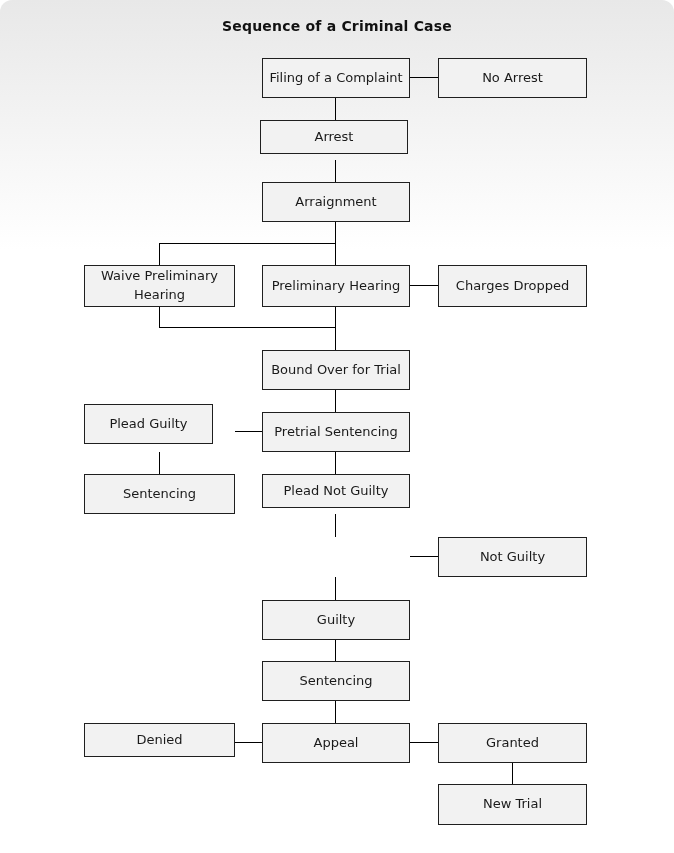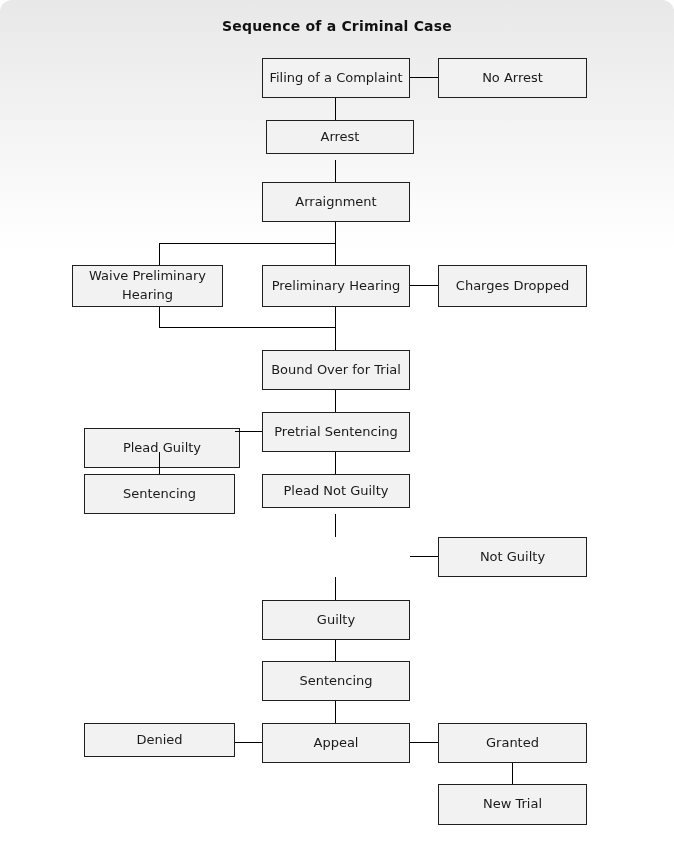--- a/index.html
+++ b/index.html
@@ -37,39 +37,39 @@
 <div id="screen">
 
   <div class="title">Sequence of a Criminal Case</div>
 
   <div class="node" style="left:262px;top:58px;width:148px;height:40px">
       <span>Filing of a Complaint</span>
     </div>
   <div class="node" style="left:438px;top:58px;width:149px;height:40px">
       <span>No Arrest</span>
     </div>
-  <div class="node" style="left:266px;top:120px;width:148px;height:24px">
+  <div class="node" style="left:260px;top:120px;width:148px;height:24px">
       <span>Arrest</span>
     </div>
   <div class="node" style="left:262px;top:182px;width:148px;height:40px">
       <span>Arraignment</span>
     </div>
-  <div class="node" style="left:72px;top:265px;width:151px;height:42px">
+  <div class="node" style="left:84px;top:265px;width:151px;height:42px">
       <span>Waive Preliminary Hearing</span>
     </div>
   <div class="node" style="left:262px;top:265px;width:148px;height:42px">
       <span>Preliminary Hearing</span>
     </div>
   <div class="node" style="left:438px;top:265px;width:149px;height:42px">
       <span>Charges Dropped</span>
     </div>
   <div class="node" style="left:262px;top:350px;width:148px;height:40px">
       <span>Bound Over for Trial</span>
     </div>
-  <div class="node" style="left:84px;top:428px;width:156px;height:40px">
+  <div class="node" style="left:84px;top:404px;width:129px;height:40px">
       <span>Plead Guilty</span>
     </div>
   <div class="node" style="left:262px;top:412px;width:148px;height:40px">
       <span>Pretrial Sentencing</span>
     </div>
   <div class="node" style="left:84px;top:474px;width:151px;height:40px">
       <span>Sentencing</span>
     </div>
   <div class="node" style="left:262px;top:474px;width:148px;height:32px">
       <span>Plead Not Guilty</span>

